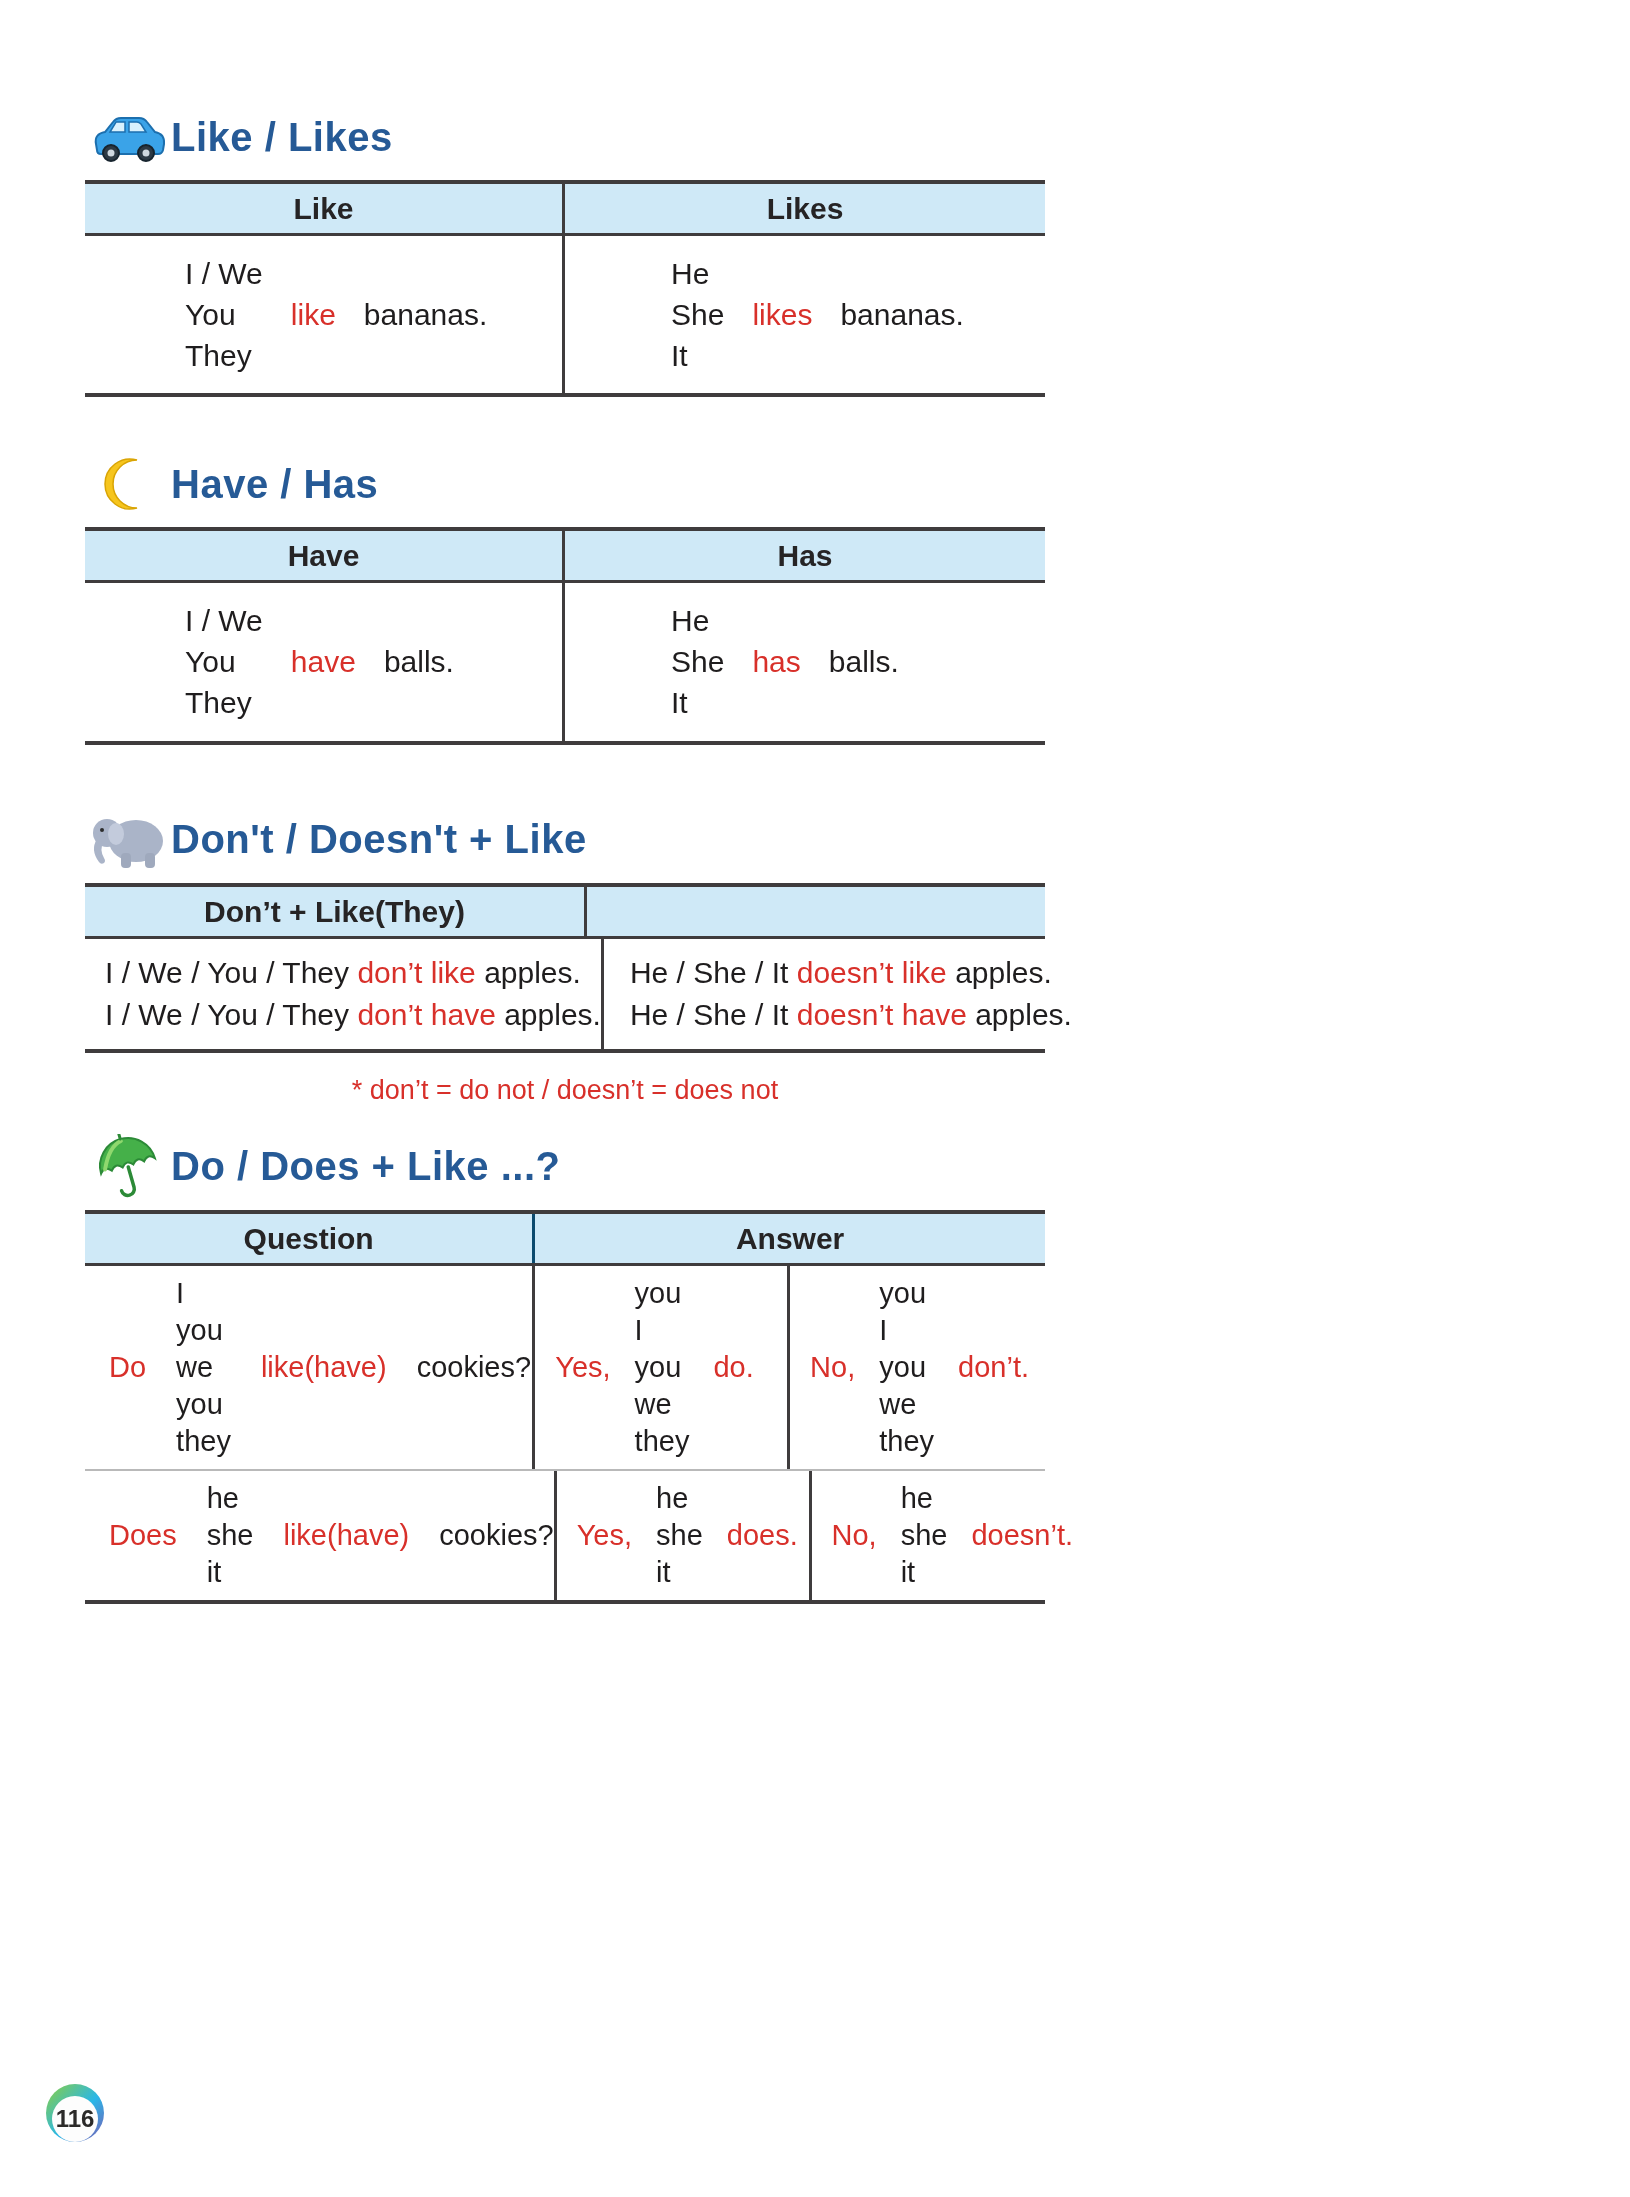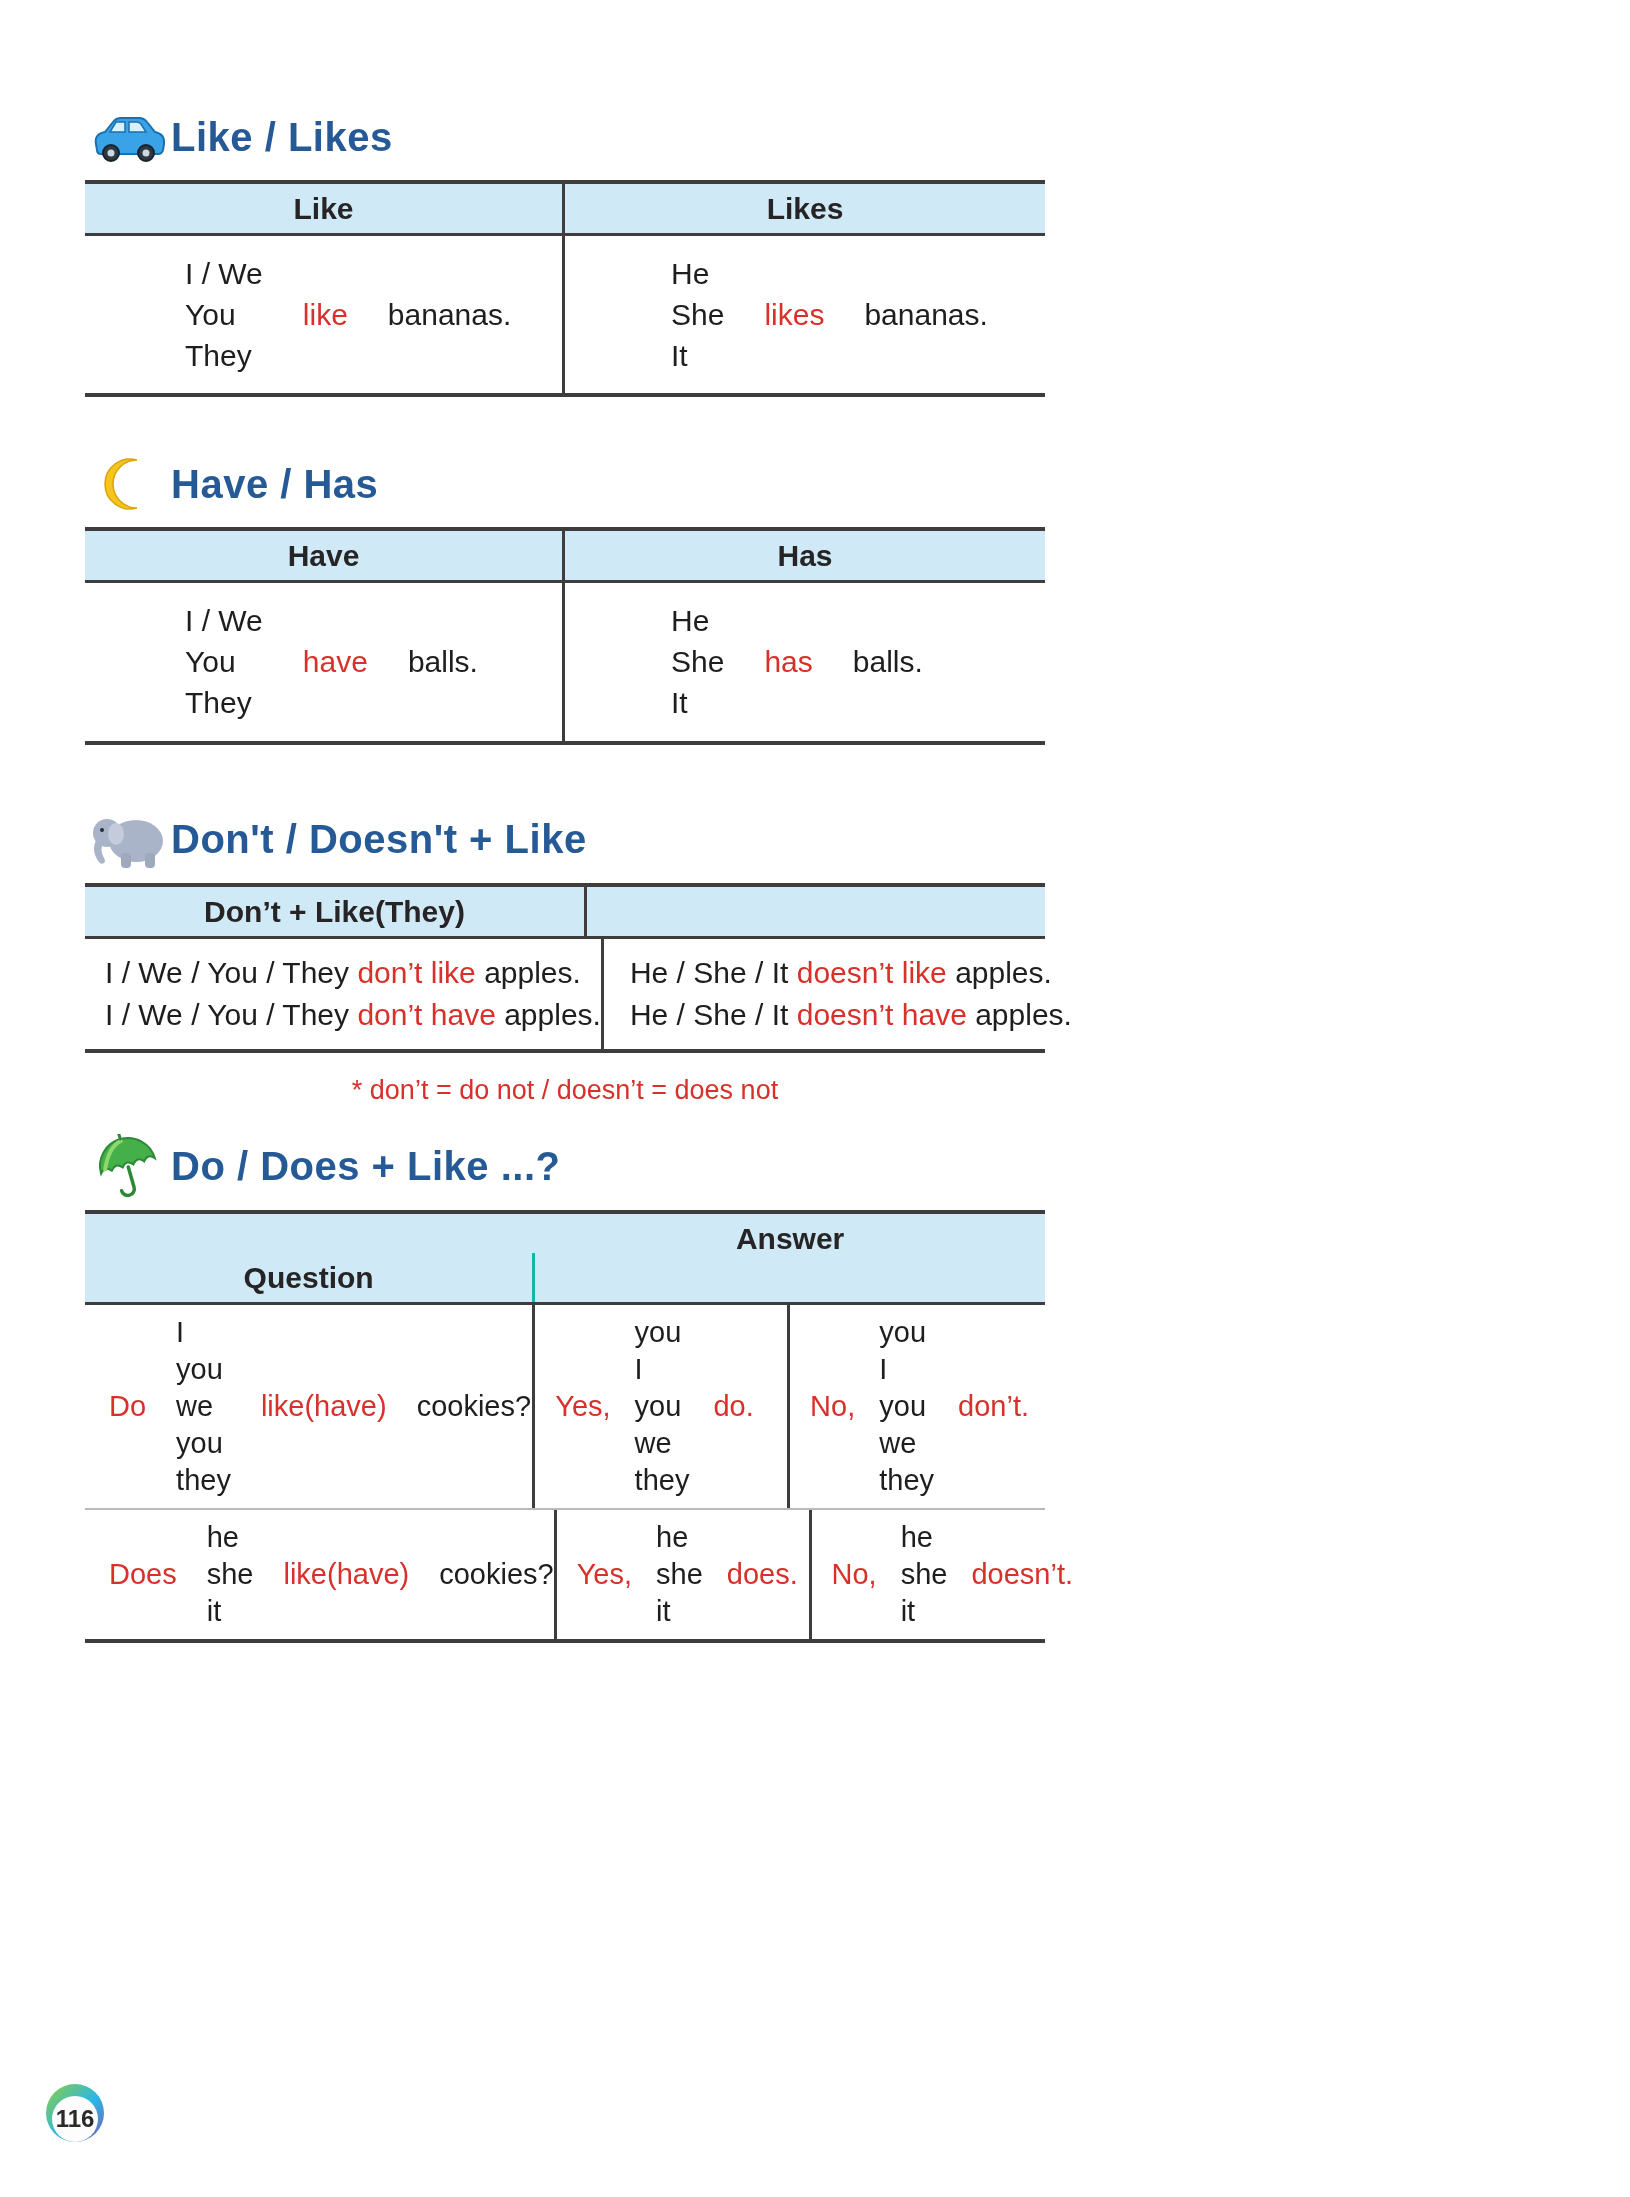--- a/index.html
+++ b/index.html
@@ -62,21 +62,21 @@
   .tbl-body { display: flex; }
   .red { color: #d8302a; }
 
   
   .two-col .th, .two-col .td { flex: 1 1 50%; }
   .two-col .th:first-child, .two-col .td:first-child { border-right: 3px solid #3f3c3d; }
 
   .conj {
     display: flex;
     align-items: center;
-    gap: 40px;
+    gap: 28px;
     padding: 17px 0 17px 100px;
     font-size: 30px;
   }
   .conj-right { padding-left: 106px; }
   .stack > div { line-height: 1.37; }
 
   
   .neg-col1 { flex: 0 0 52.3%; border-right: 3px solid #3f3c3d; }
   .neg-col2 { flex: 1 1 auto; }
   .neg-cell { padding: 13px 0 13px 20px; font-size: 30px; }
@@ -84,21 +84,21 @@
   .neg-line { line-height: 1.4; white-space: nowrap; }
 
   .footnote {
     font-size: 27px;
     color: #d8302a;
     text-align: center;
     margin-top: 22px;
   }
 
   
-  .qa-head .th-q { flex: 0 0 46.9%; border-right: 3px solid #14b8a6; margin-top: 39px; }
+  .qa-head .th-q { flex: 0 0 46.9%; border-right: 3px solid #0c4a6e; }
   .qa-head .th-a { flex: 1 1 auto; }
   .qa-body { display: block; }
   .qrow { display: flex; }
   .qrow + .qrow { border-top: 2px solid #b9b9b9; }
   .q-cell {
     flex: 0 0 46.9%;
     border-right: 3px solid #3f3c3d;
     display: flex;
     align-items: center;
     gap: 30px;

